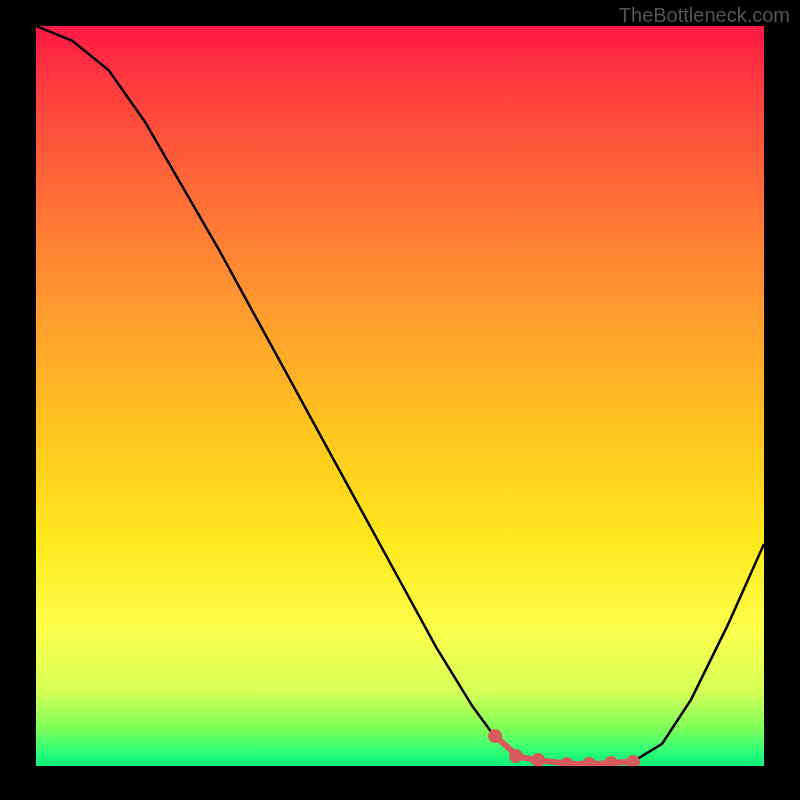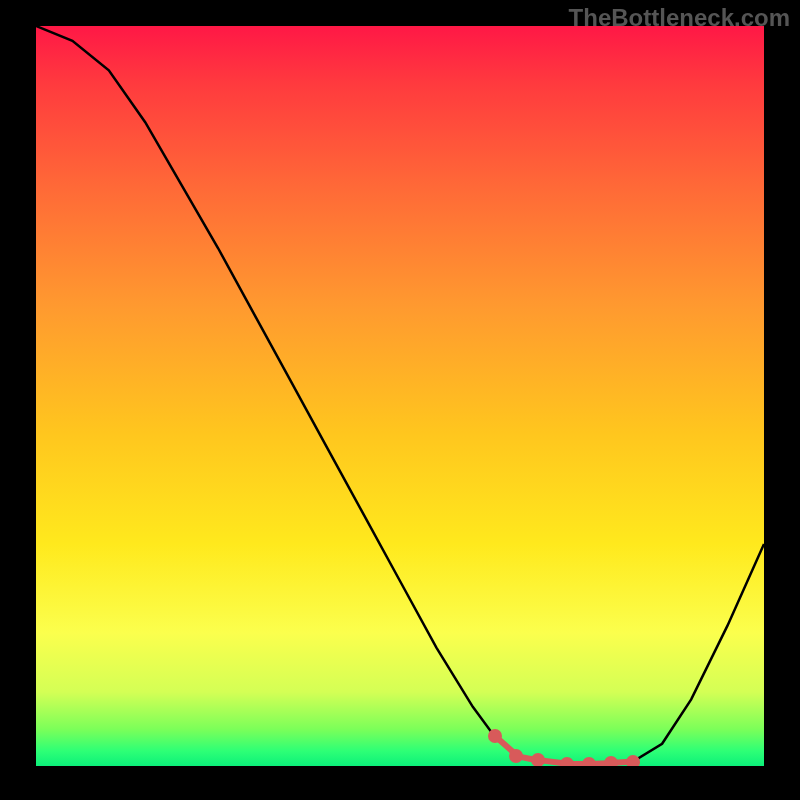--- a/index.html
+++ b/index.html
@@ -15,22 +15,22 @@
     width: 800px;
     height: 800px;
     position: relative;
     background: #000;
   }
   .watermark {
     position: absolute;
     top: 4px;
     right: 10px;
     color: #555;
-    font-size: 24px;
-    font-weight: bold;
+    font-size: 20px;
+    font-weight: normal;
     z-index: 10;
   }
   .chart {
     position: absolute;
     left: 36px;
     top: 26px;
     width: 728px;
     height: 740px;
     overflow: hidden;
   }

